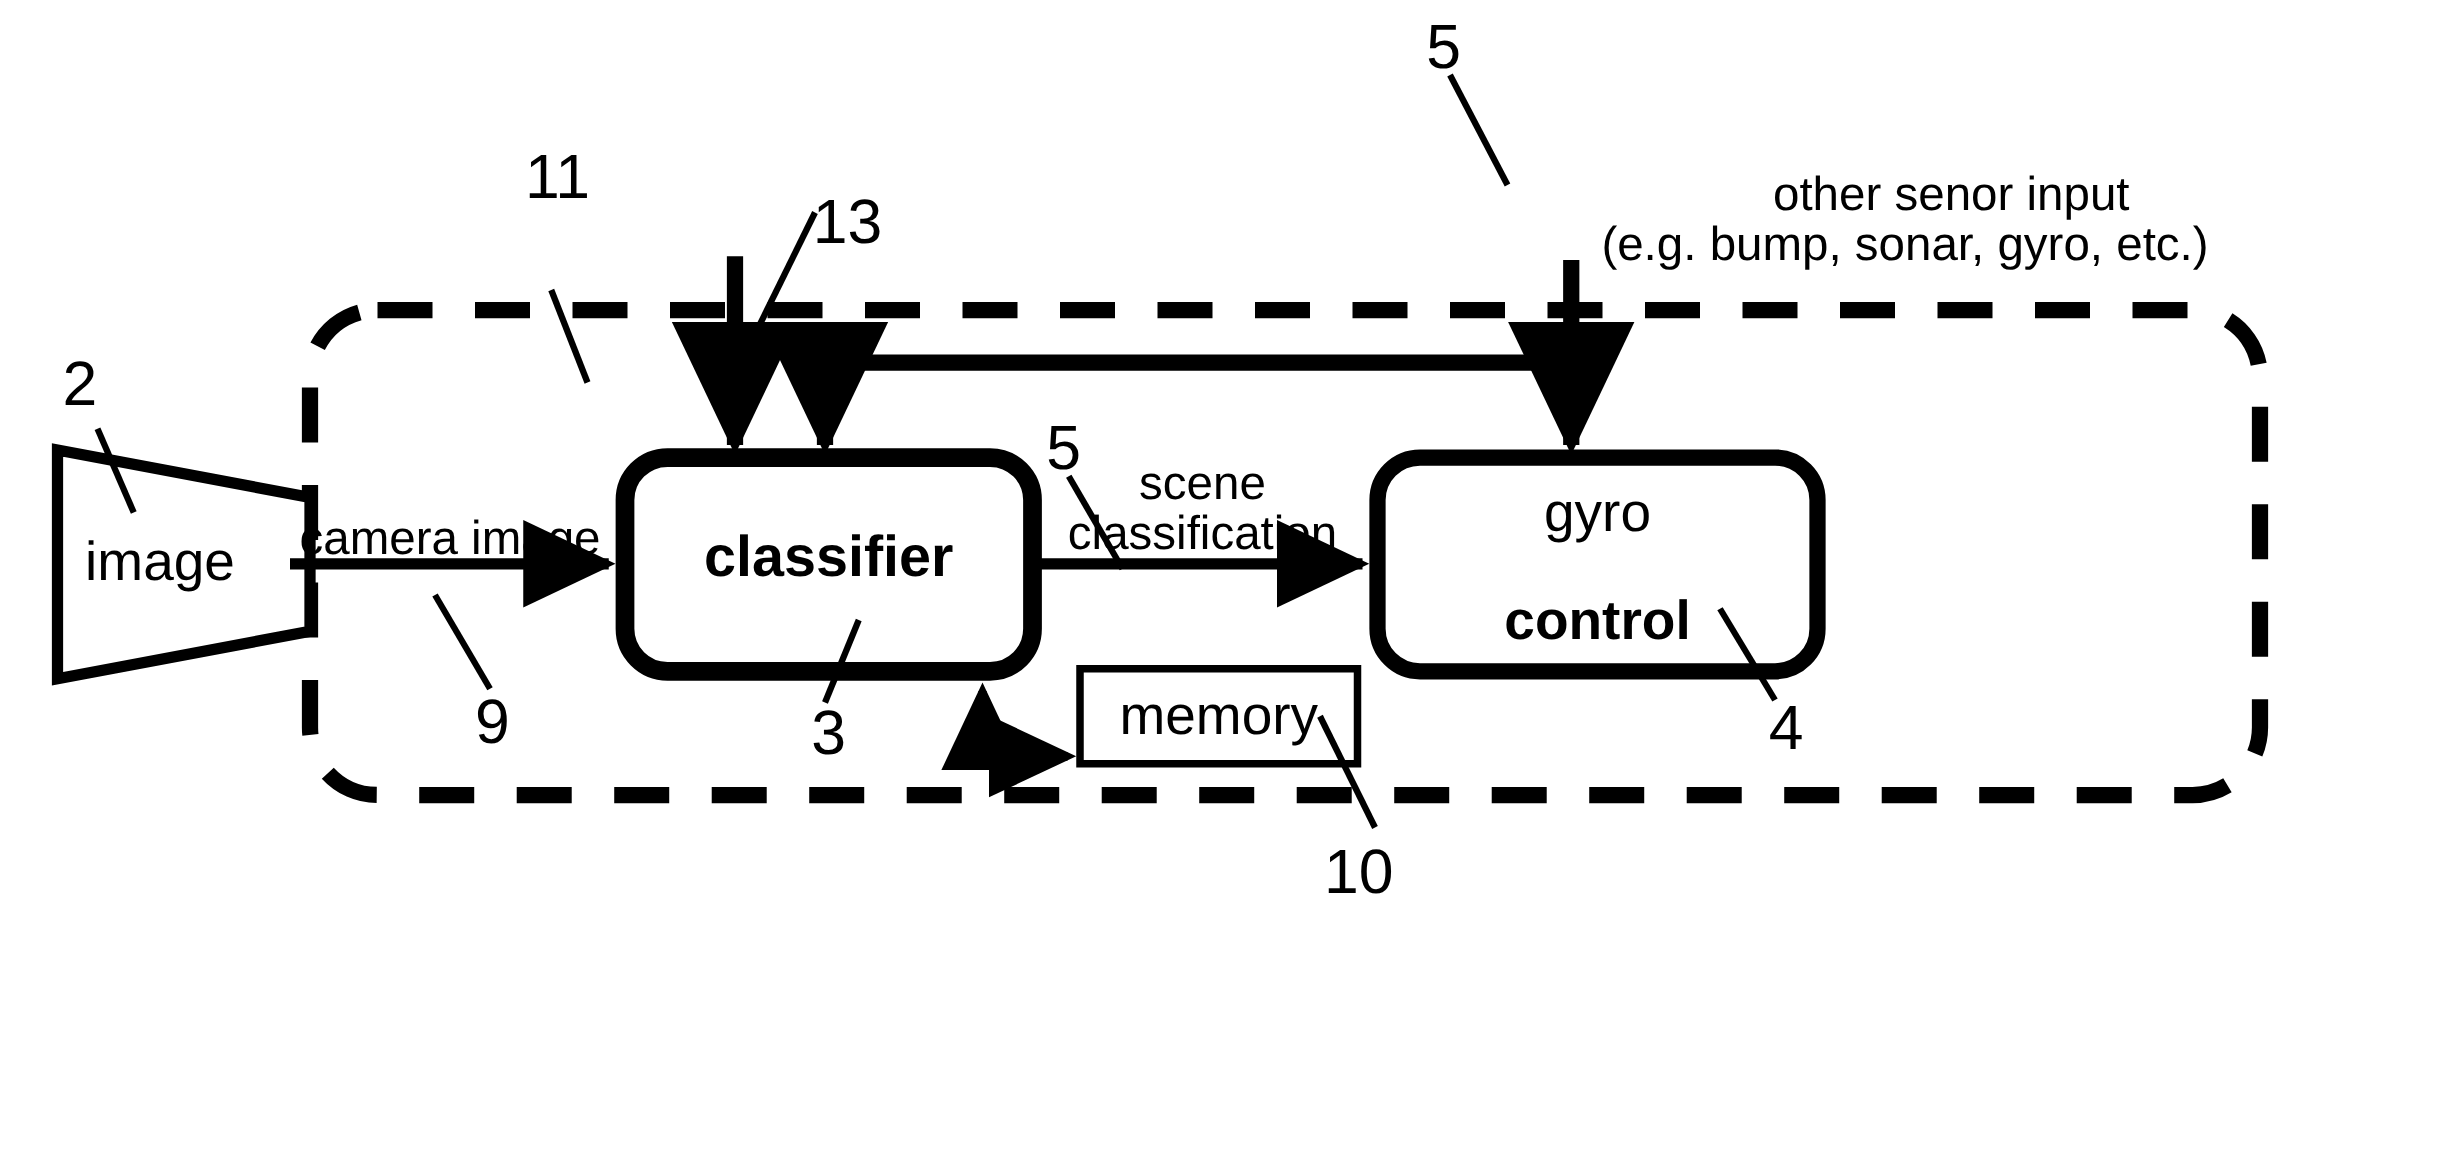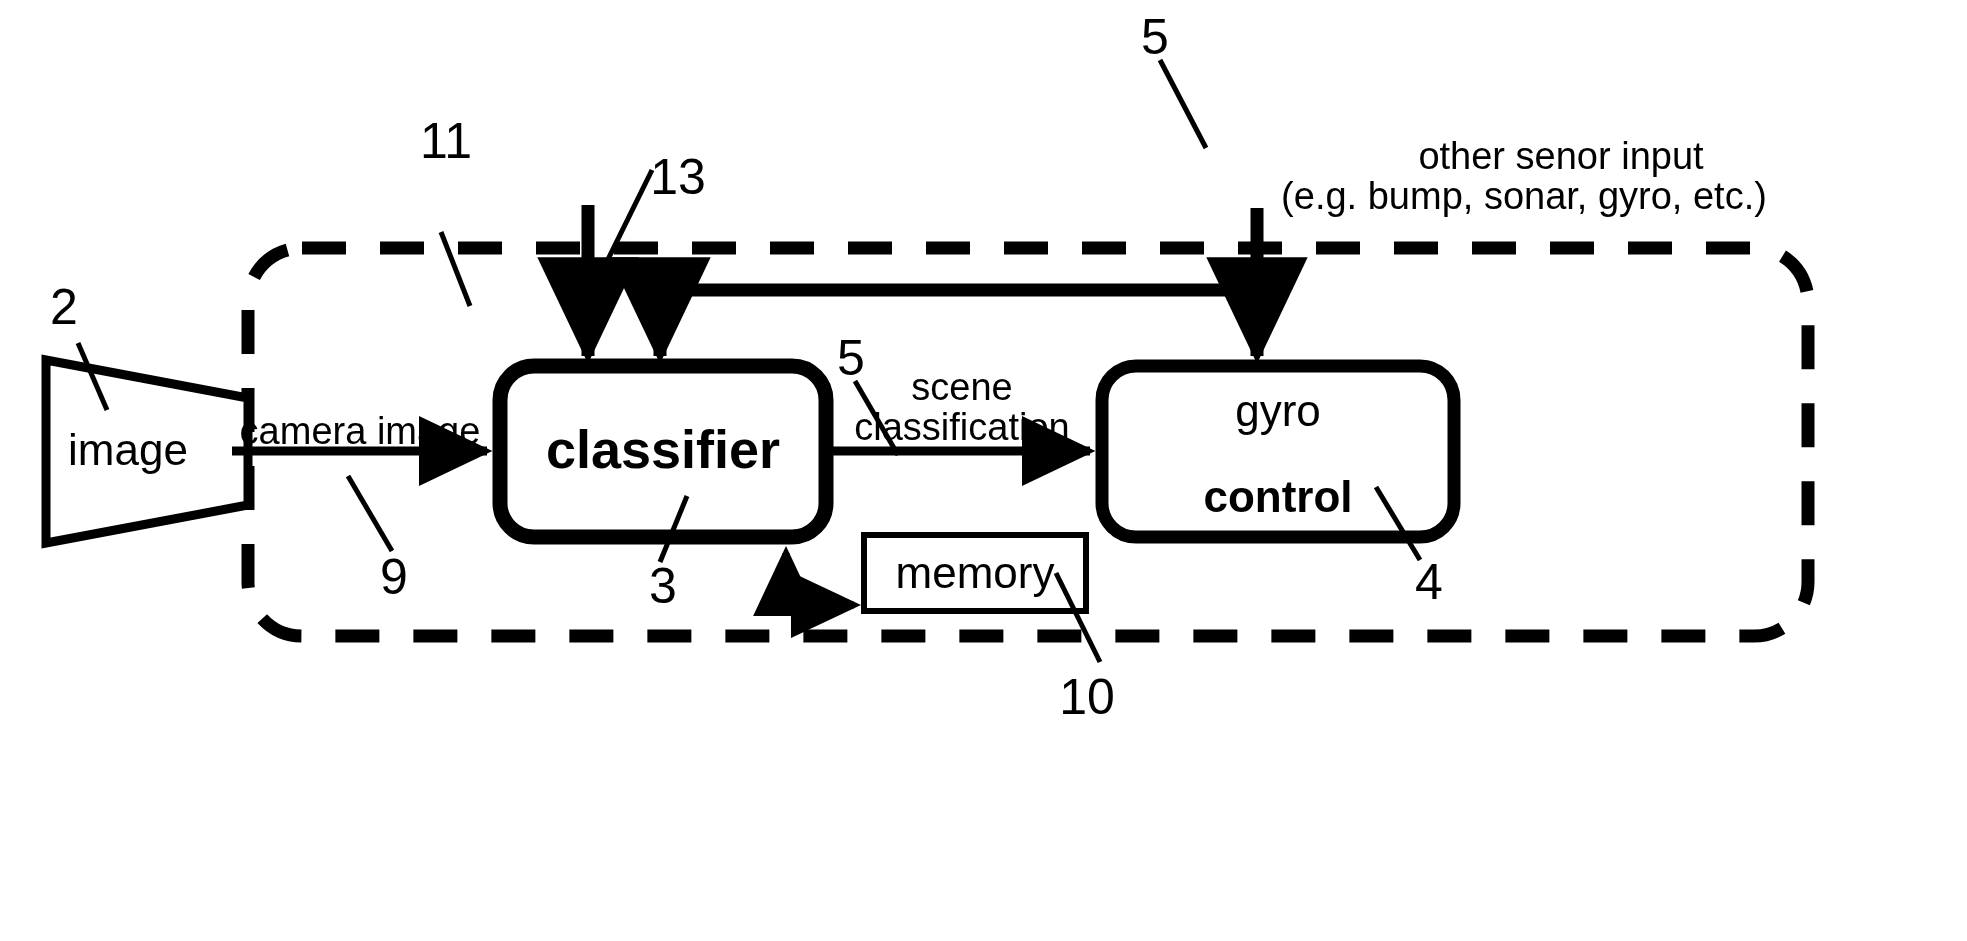--- a/index.html
+++ b/index.html
@@ -40,21 +40,21 @@
     font-size: 38px;
     font-weight: 400;
   }
   .boxlabel {
     font-size: 44px;
     font-weight: 400;
     text-align: center;
   }
   .boxlabel.bold {
     font-weight: 700;
-    font-size: 54px;
+    font-size: 46px;
   }
   .ctr {
     transform: translateX(-50%);
     text-align: center;
   }
 </style>
 </head>
 <body>
 
 <div id="stage">

